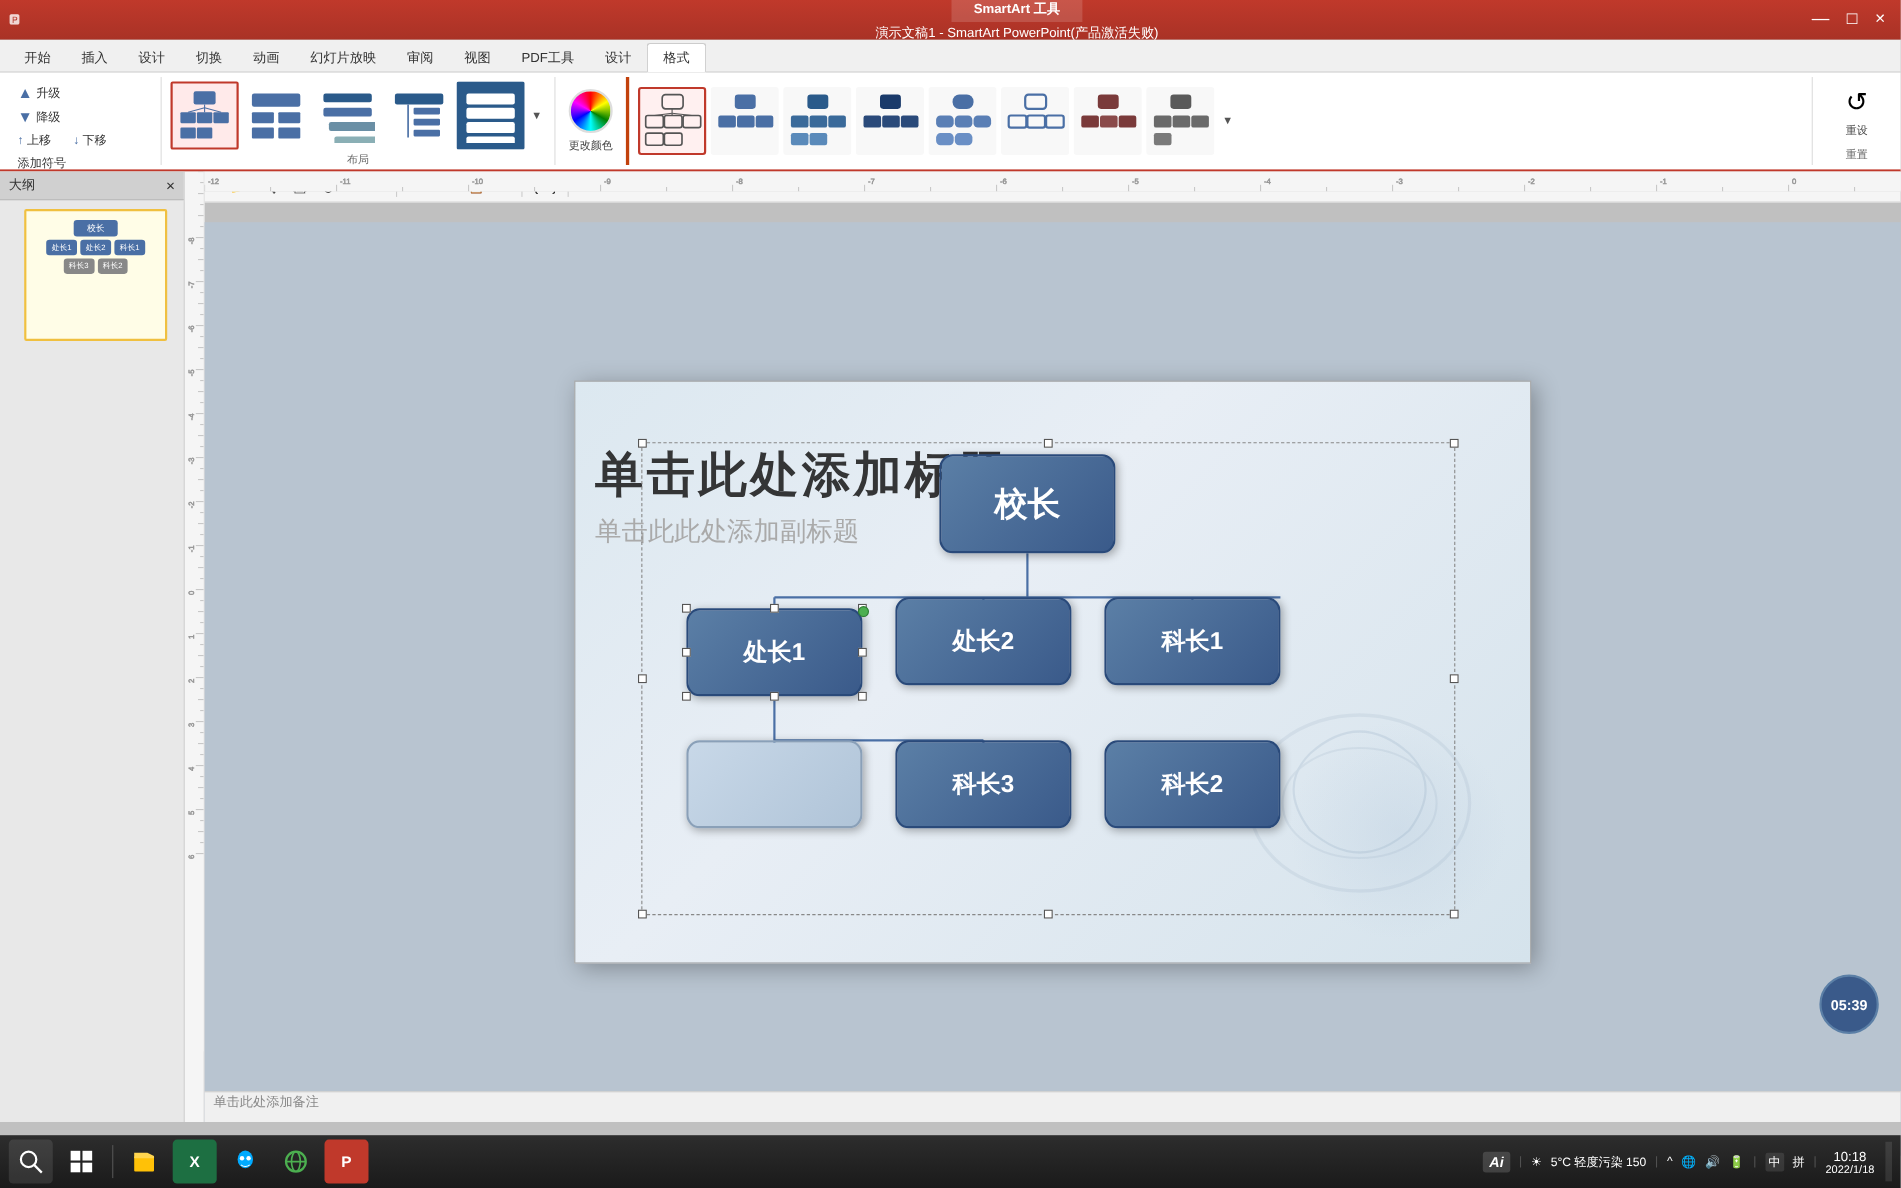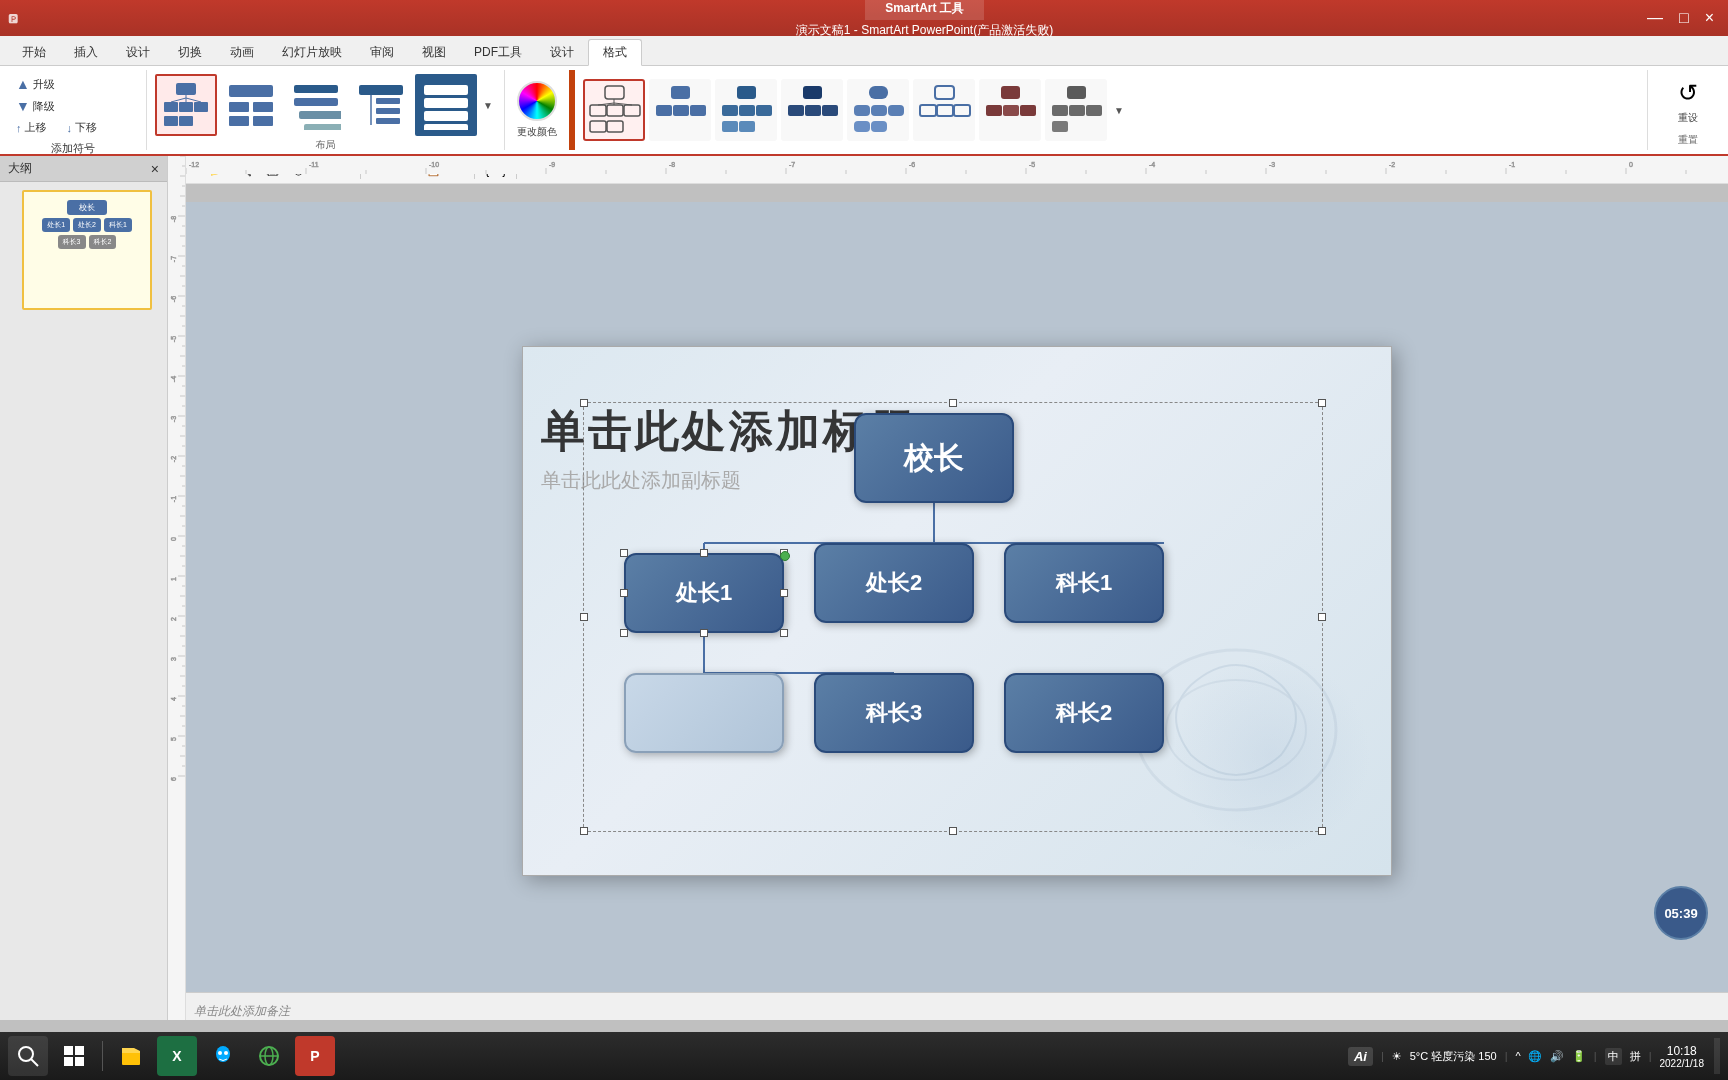--- a/index.html
+++ b/index.html
@@ -276,25 +276,24 @@
     
     #note-bar {
       position: absolute;
       bottom: 60px;
       left: 186px;
       width: calc(100% - 186px);
       height: 28px;
       background: #f0f0f0;
       border-top: 1px solid #ccc;
       display: flex;
-      align-items: flex-end;
+      align-items: flex-start;
       padding: 0 8px;
       font-size: 12px;
       color: #666;
-      font-style: italic;
     }
 
     
     #status-bar {
       position: absolute;
       bottom: 0;
       left: 0;
       width: 100%;
       height: 30px;
       background: #e8e8e8;
@@ -465,21 +464,21 @@
         <div class="updown-btn">
           <span style="color:#4a6fa5;">↑</span>
             <span style="font-size:11px;">上移</span>
         </div>
         <div class="updown-btn">
           <span style="color:#4a6fa5;">↓</span>
             <span style="font-size:11px;">下移</span>
         </div>
       </div>
     </div>
-    <div style="display:flex; gap:4px; font-size:11px; color:#666; margin-top:2px;justify-content:center;">
+    <div style="display:flex; gap:4px; font-size:11px; color:#666; margin-top:2px;">
       <div class="updown-btn">添加符号</div>
     </div>
     <div style="display:flex; gap:4px; font-size:11px;">
       <div class="updown-btn">
         <span>←</span>
           <span>从右向左</span>
       </div>
       <div class="updown-btn">
         <span>品</span>
           <span>布局</span>
@@ -536,21 +535,21 @@
           <rect x="3" y="18" width="44" height="10" rx="2" fill="white"></rect>
           <rect x="3" y="31" width="44" height="10" rx="2" fill="white"></rect>
           <rect x="3" y="44" width="44" height="10" rx="2" fill="white"></rect>
         </svg>
       </div>
       <div class="scroll-arrow">▼</div>
     </div>
     <div style="font-size:10px; color:#666; text-align:center; margin-top:2px;">布局</div>
   </div>
 
-  <div style="display:flex; flex-direction:column; align-items:center; justify-content:center; padding:4px 12px; border-right:6px solid #c2410c; gap:4px;">
+  <div style="display:flex; flex-direction:column; align-items:center; justify-content:center; padding:4px 12px; border-right:3px solid #c2410c; gap:4px;">
     <div class="color-circle" style="width:40px; height:40px;"></div>
     <div style="font-size:10px; color:#444; text-align:center;">更改颜色</div>
   </div>
 
   <div style="display:flex; flex-direction:column; flex:1; padding:4px 8px; border-right:1px solid #ddd;">
     <div style="display:flex; align-items:center; gap:4px; flex:1;">
 
       <div class="sart-thumb selected">
         <svg width="55" height="55" viewBox="0 0 55 55">
           <rect x="18" y="3" width="19" height="13" rx="3" fill="none" stroke="#555" stroke-width="1.5"></rect>
@@ -840,21 +839,21 @@
         <ellipse cx="125" cy="125" rx="100" ry="80" fill="none" stroke="#8aa0b8" stroke-width="3"></ellipse>
         <ellipse cx="125" cy="125" rx="70" ry="50" fill="none" stroke="#8aa0b8" stroke-width="2"></ellipse>
         <path d="M80,80 Q125,40 170,80 Q200,110 170,150 Q125,190 80,150 Q50,110 80,80" fill="none" stroke="#6a8aa8" stroke-width="2"></path>
       </svg>
     </div>
 
     <div style="position:absolute; left:18px; top:55px; font-size:44px; font-weight:bold; color:#222; font-family:'SimHei','Microsoft YaHei',sans-serif; letter-spacing:3px; opacity:0.9;">
       <span>单击此处添加标题</span>
     </div>
 
-    <div style="position:absolute; left:18px; top:120px; font-size:20px; color:#aaa; font-family:'SimHei','Microsoft YaHei',sans-serif;">
+    <div style="position:absolute; left:18px; top:120px; font-size:24px; color:#aaa; font-family:'SimHei','Microsoft YaHei',sans-serif;">
       <span>单击此此处添加副标题</span>
     </div>
 
     <div id="smartart-container">
 
       <div style="position:absolute; top:-4px; left:-4px; width:8px; height:8px; background:white; border:1px solid #555;"></div>
       <div style="position:absolute; top:-4px; left:50%; transform:translateX(-50%); width:8px; height:8px; background:white; border:1px solid #555;"></div>
       <div style="position:absolute; top:-4px; right:-4px; width:8px; height:8px; background:white; border:1px solid #555;"></div>
       <div style="position:absolute; top:50%; left:-4px; transform:translateY(-50%); width:8px; height:8px; background:white; border:1px solid #555;"></div>
       <div style="position:absolute; top:50%; right:-4px; transform:translateY(-50%); width:8px; height:8px; background:white; border:1px solid #555;"></div>

